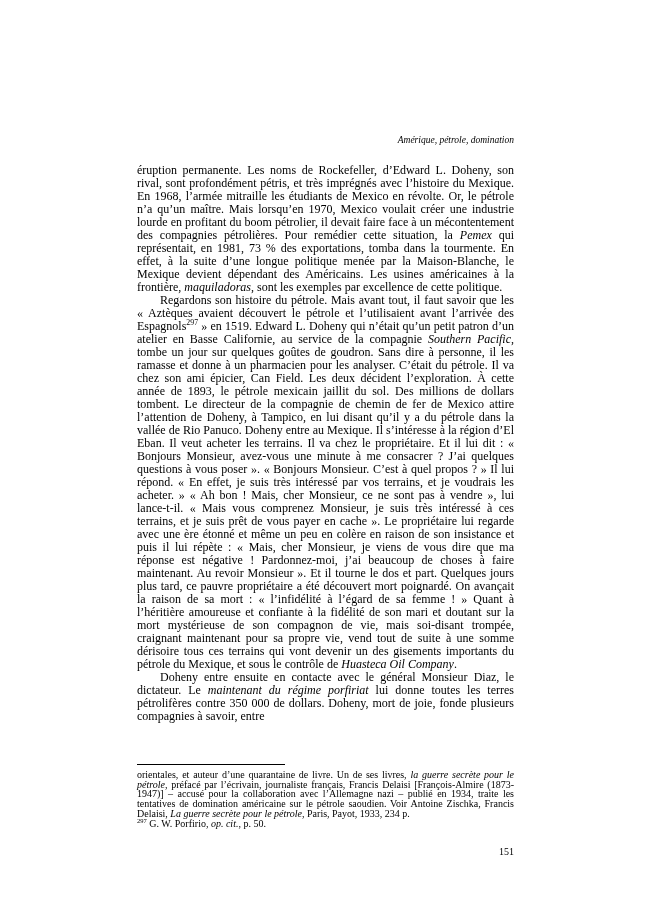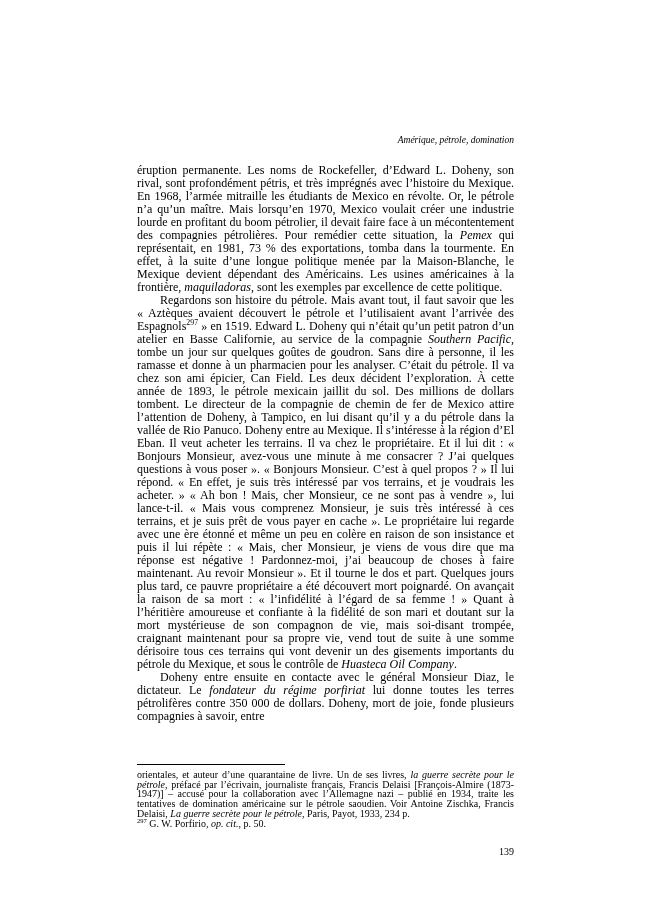--- a/index.html
+++ b/index.html
@@ -89,25 +89,25 @@
 </head>
 <body>
 
 <div class="page">
   <div class="content">
     <div class="running-header">Amérique, pétrole, domination</div>
 
     <div class="body-text">
         <p class="para"><span>éruption permanente. Les noms de Rockefeller, d’Edward L. Doheny, son rival, sont profondément pétris, et très imprégnés avec l’histoire du Mexique. En 1968, l’armée mitraille les étudiants de Mexico en révolte. Or, le pétrole n’a qu’un maître. Mais lorsqu’en 1970, Mexico voulait créer une industrie lourde en profitant du boom pétrolier, il devait faire face à un mécontentement des compagnies pétrolières. Pour remédier cette situation, la </span><span class="it">Pemex</span><span> qui représentait, en 1981, 73 % des exportations, tomba dans la tourmente. En effet, à la suite d’une longue politique menée par la Maison-Blanche, le Mexique devient dépendant des Américains. Les usines américaines à la frontière, </span><span class="it">maquiladoras</span><span>, sont les exemples par excellence de cette politique.</span></p>
         <p class="para indent"><span>Regardons son histoire du pétrole. Mais avant tout, il faut savoir que les « Aztèques avaient découvert le pétrole et l’utilisaient avant l’arrivée des Espagnols</span><sup>297</sup><span> » en 1519. Edward L. Doheny qui n’était qu’un petit patron d’un atelier en Basse Californie, au service de la compagnie </span><span class="it">Southern Pacific</span><span>, tombe un jour sur quelques goûtes de goudron. Sans dire à personne, il les ramasse et donne à un pharmacien pour les analyser. C’était du pétrole. Il va chez son ami épicier, Can Field. Les deux décident l’exploration. À cette année de 1893, le pétrole mexicain jaillit du sol. Des millions de dollars tombent. Le directeur de la compagnie de chemin de fer de Mexico attire l’attention de Doheny, à Tampico, en lui disant qu’il y a du pétrole dans la vallée de Rio Panuco. Doheny entre au Mexique. Il s’intéresse à la région d’El Eban. Il veut acheter les terrains. Il va chez le propriétaire. Et il lui dit : « Bonjours Monsieur, avez-vous une minute à me consacrer ? J’ai quelques questions à vous poser ». « Bonjours Monsieur. C’est à quel propos ? » Il lui répond. « En effet, je suis très intéressé par vos terrains, et je voudrais les acheter. » « Ah bon ! Mais, cher Monsieur, ce ne sont pas à vendre », lui lance-t-il. « Mais vous comprenez Monsieur, je suis très intéressé à ces terrains, et je suis prêt de vous payer en cache ». Le propriétaire lui regarde avec une ère étonné et même un peu en colère en raison de son insistance et puis il lui répète : « Mais, cher Monsieur, je viens de vous dire que ma réponse est négative ! Pardonnez-moi, j’ai beaucoup de choses à faire maintenant. Au revoir Monsieur ». Et il tourne le dos et part. Quelques jours plus tard, ce pauvre propriétaire a été découvert mort poignardé. On avançait la raison de sa mort : « l’infidélité à l’égard de sa femme ! » Quant à l’héritière amoureuse et confiante à la fidélité de son mari et doutant sur la mort mystérieuse de son compagnon de vie, mais soi-disant trompée, craignant maintenant pour sa propre vie, vend tout de suite à une somme dérisoire tous ces terrains qui vont devenir un des gisements importants du pétrole du Mexique, et sous le contrôle de </span><span class="it">Huasteca Oil Company</span><span>.</span></p>
-        <p class="para indent"><span>Doheny entre ensuite en contacte avec le général Monsieur Diaz, le dictateur. Le </span><span class="it">fondateur du régime porfiriat</span><span> lui donne toutes les terres pétrolifères contre 350 000 de dollars. Doheny, mort de joie, fonde plusieurs compagnies à savoir, entre</span></p>
+        <p class="para indent"><span>Doheny entre ensuite en contacte avec le général Monsieur Diaz, le dictateur. Le </span><span class="it">maintenant du régime porfiriat</span><span> lui donne toutes les terres pétrolifères contre 350 000 de dollars. Doheny, mort de joie, fonde plusieurs compagnies à savoir, entre</span></p>
       </div>
 
     <div class="footnote-separator"></div>
 
     <div class="footnotes">
         <p class="footnote"><span>orientales, et auteur d’une quarantaine de livre. Un de ses livres, </span><span class="it">la guerre secrète pour le pétrole</span><span>, préfacé par l’écrivain, journaliste français, Francis Delaisi [François-Almire (1873-1947)] – accusé pour la collaboration avec l’Allemagne nazi – publié en 1934, traite les tentatives de domination américaine sur le pétrole saoudien. Voir Antoine Zischka, Francis Delaisi, </span><span class="it">La guerre secrète pour le pétrole</span><span>, Paris, Payot, 1933, 234 p.</span></p>
         <p class="footnote"><sup>297</sup><span> G. W. Porfirio, </span><span class="it">op. cit.</span><span>, p. 50.</span></p>
       </div>
 
-    <div class="page-number">139</div>
+    <div class="page-number">151</div>
   </div>
 </div>
 
 </body></html>

